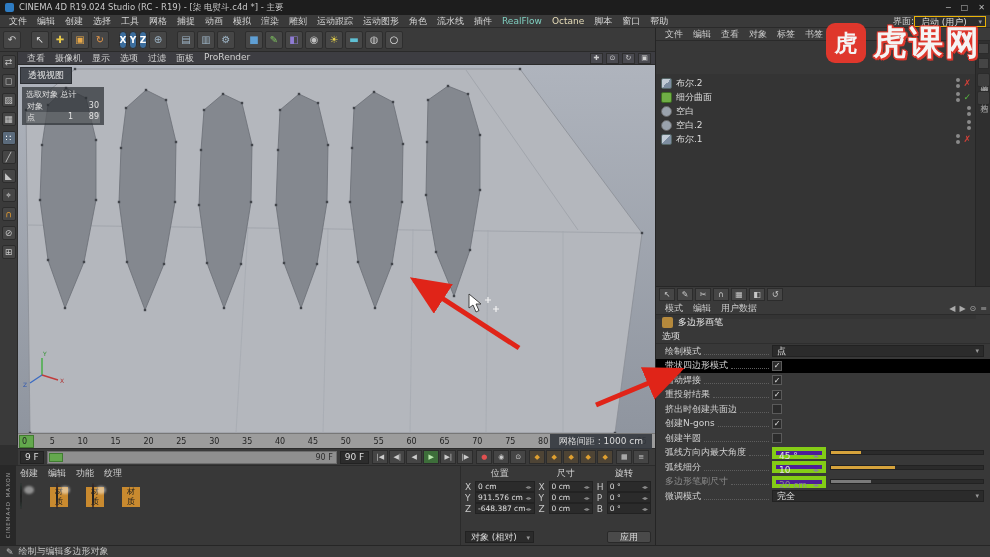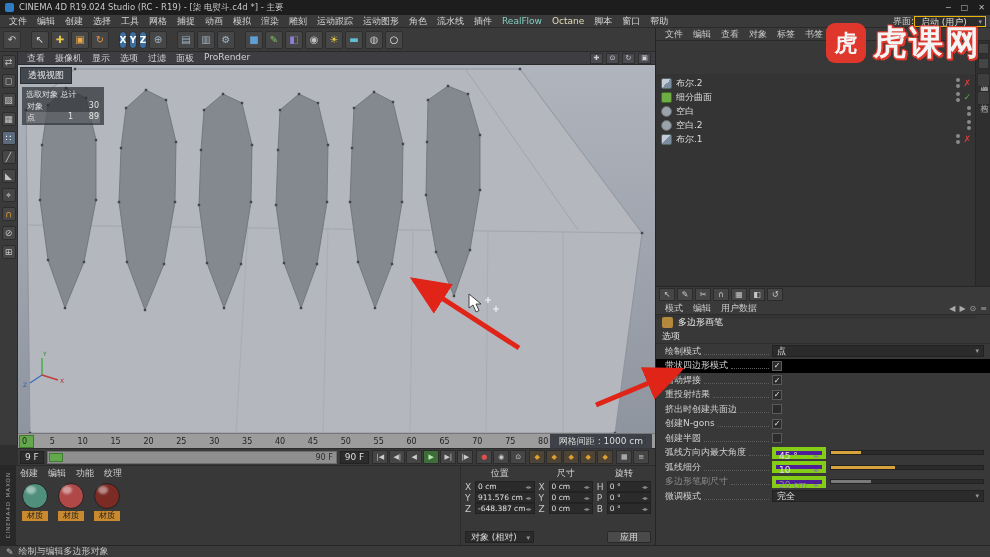--- a/index.html
+++ b/index.html
@@ -74,21 +74,21 @@
   .tp-btn.red{color:#e05050;}
   .tp-btn.orange{color:#e0a030;background:#4e4435;}
 
   
   .maxon-strip{position:absolute;left:0;top:465px;width:16px;height:80px;background:#282828;display:flex;flex-direction:column;align-items:center;justify-content:center;gap:4px;}
   .maxon-strip span{writing-mode:vertical-rl;transform:rotate(180deg);font-size:5.5px;color:#9a9a9a;letter-spacing:1px;}
   .materials{position:absolute;left:16px;top:465px;width:444px;height:80px;background:#383838;border-top:1px solid #2b2b2b;padding:1px 4px;}
   .mat-menus{display:flex;height:13px;align-items:center;color:#d2d2d2;}
   .mat-menus .mi{padding:0 6px 0 0;margin-right:4px;}
   .mat-items{display:flex;gap:6px;margin-top:3px;}
-  .mat{width:30px;display:flex;flex-direction:column;align-items:center;}
+  .mat{width:30px;display:flex;flex-direction:row;align-items:center;gap:28px;}
   .mat-sphere{width:26px;height:26px;border-radius:50%;position:relative;border:1px solid #222;}
   .mat-sphere::after{content:"";position:absolute;left:3px;top:2px;width:10px;height:8px;border-radius:50%;background:rgba(255,255,255,0.45);filter:blur(1px);}
   .mat-label{margin-top:2px;background:#c98a2f;color:#1e1e1e;font-size:8px;padding:0 5px;line-height:10px;}
 
   
   .coords{position:absolute;left:460px;top:465px;width:195px;height:80px;background:#383838;border-top:1px solid #2b2b2b;border-left:1px solid #2b2b2b;padding:2px 4px;display:flex;flex-direction:column;}
   .coord-cols{display:flex;gap:4px;flex:1;}
   .coord-col{flex:1;display:flex;flex-direction:column;gap:2px;}
   .coord-header{text-align:center;color:#d8d8d8;height:11px;line-height:11px;}
   .coord-row{display:flex;align-items:center;gap:2px;}

